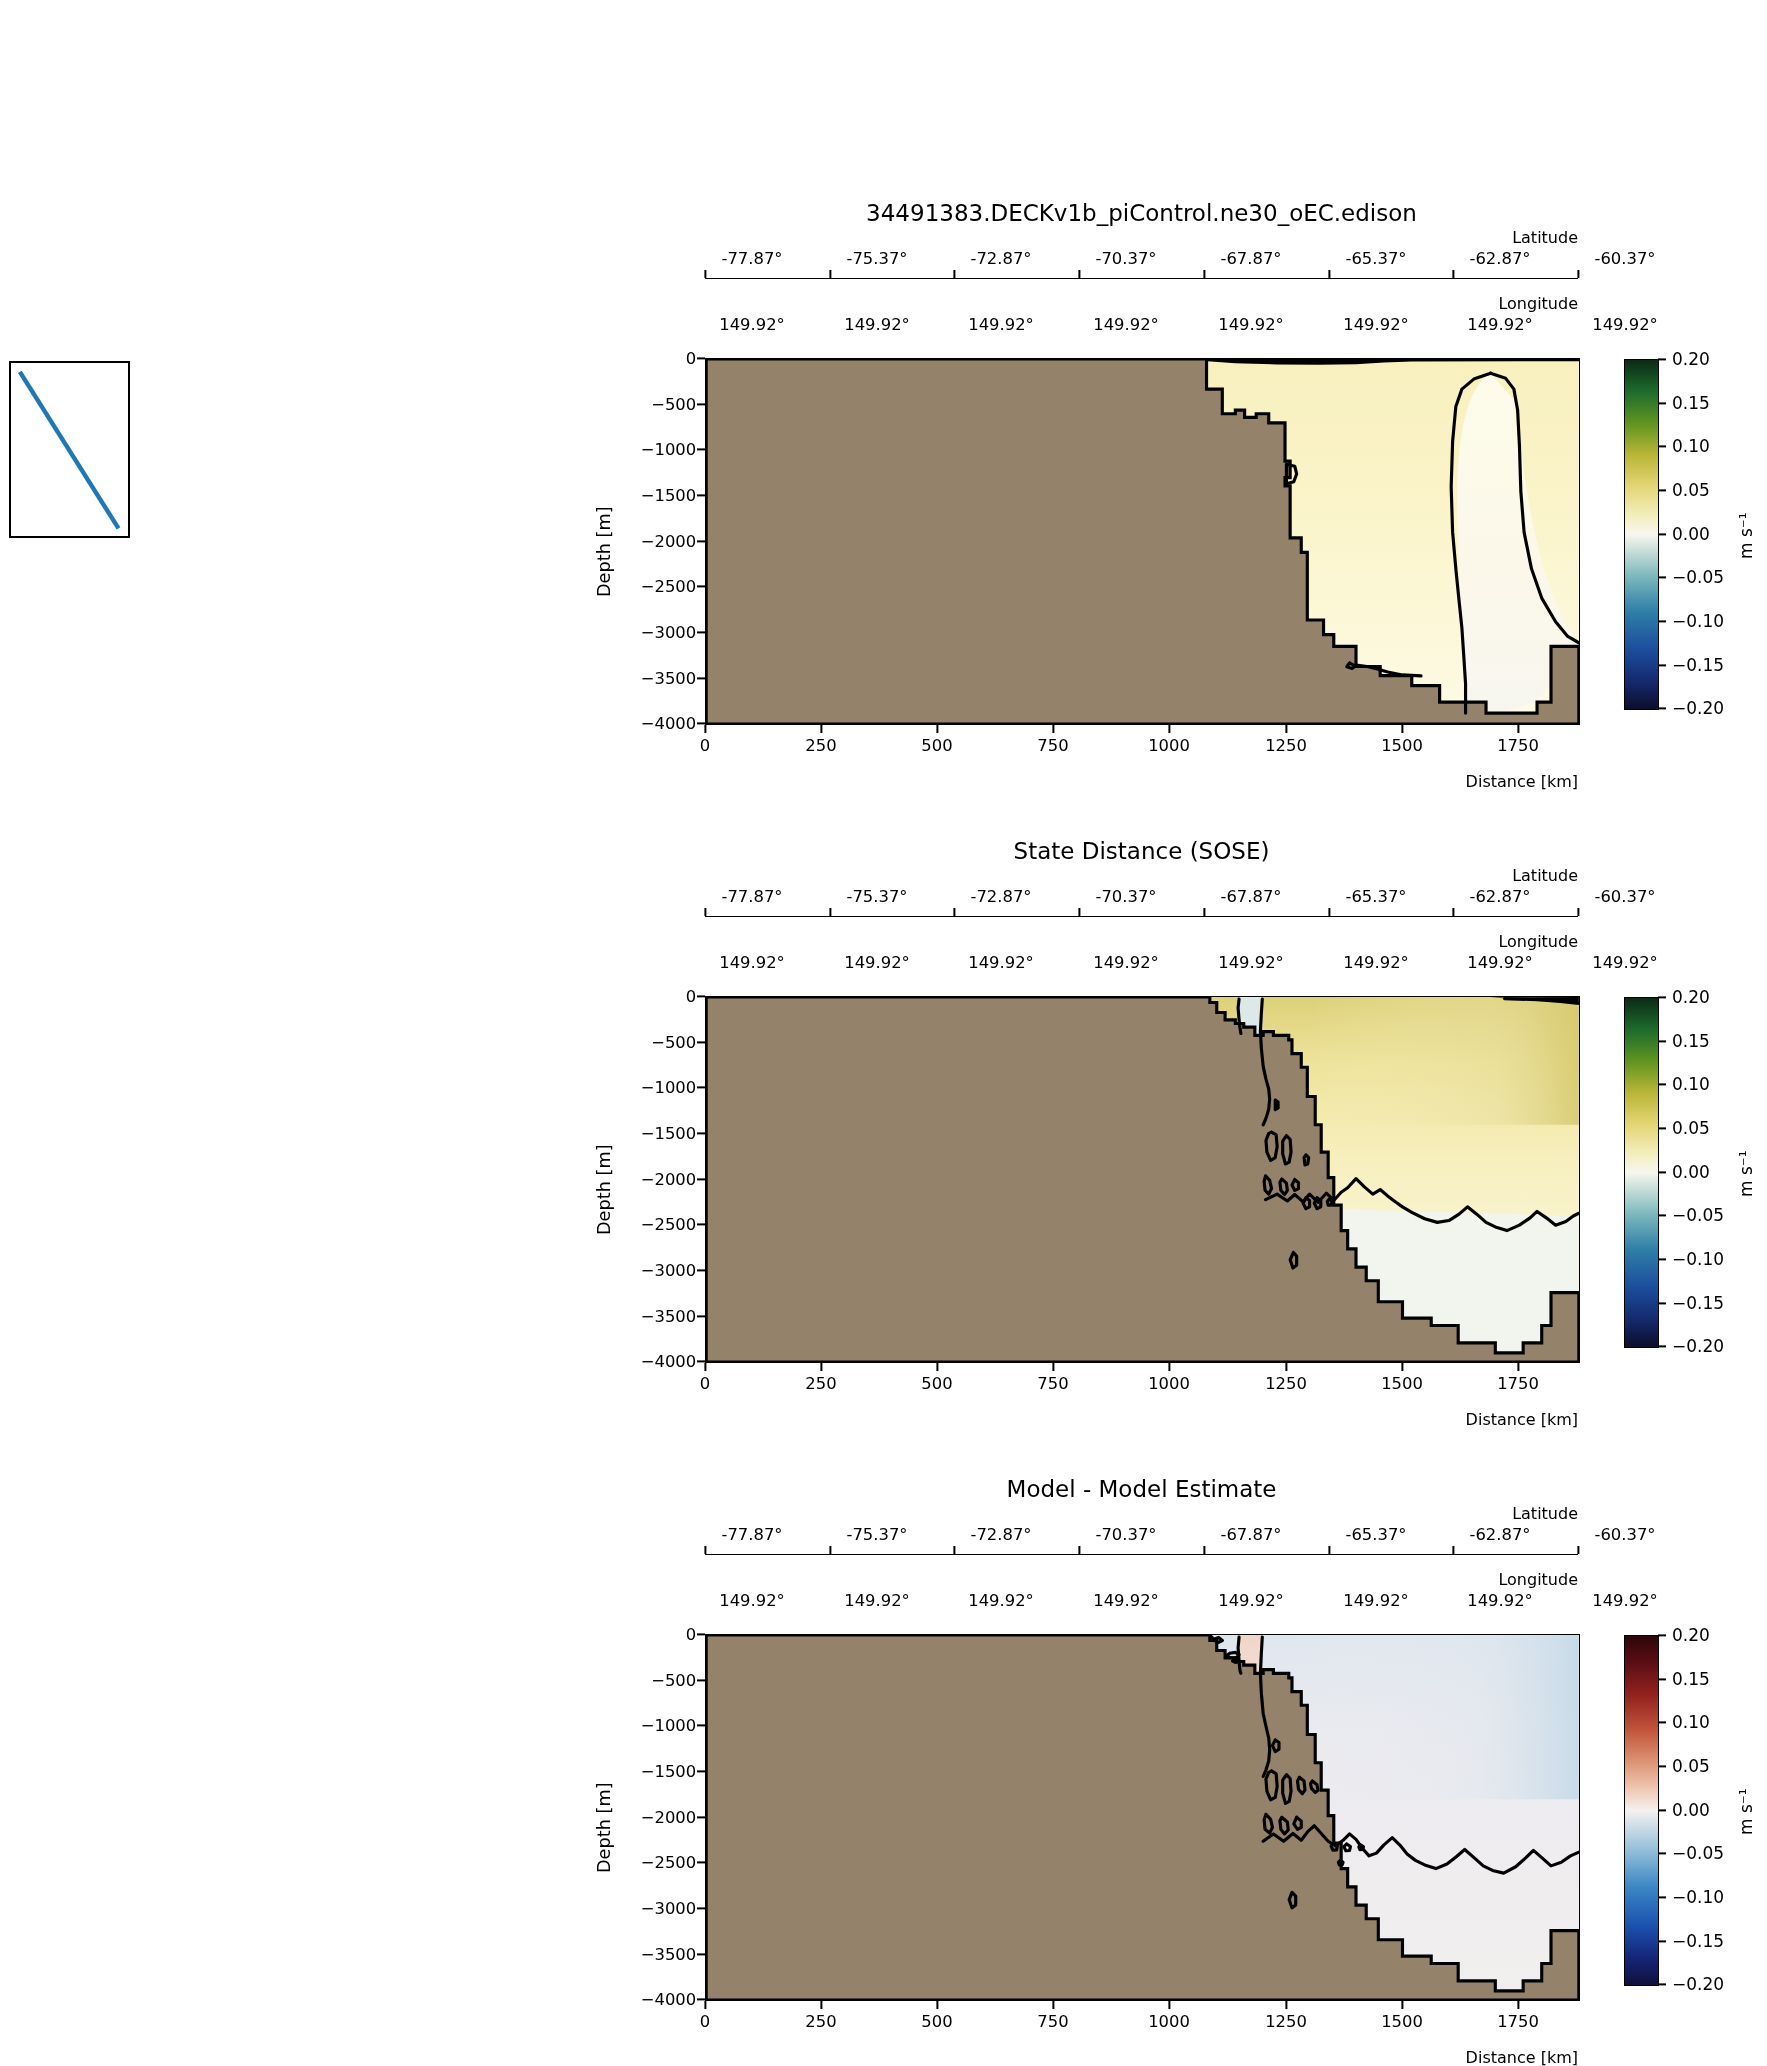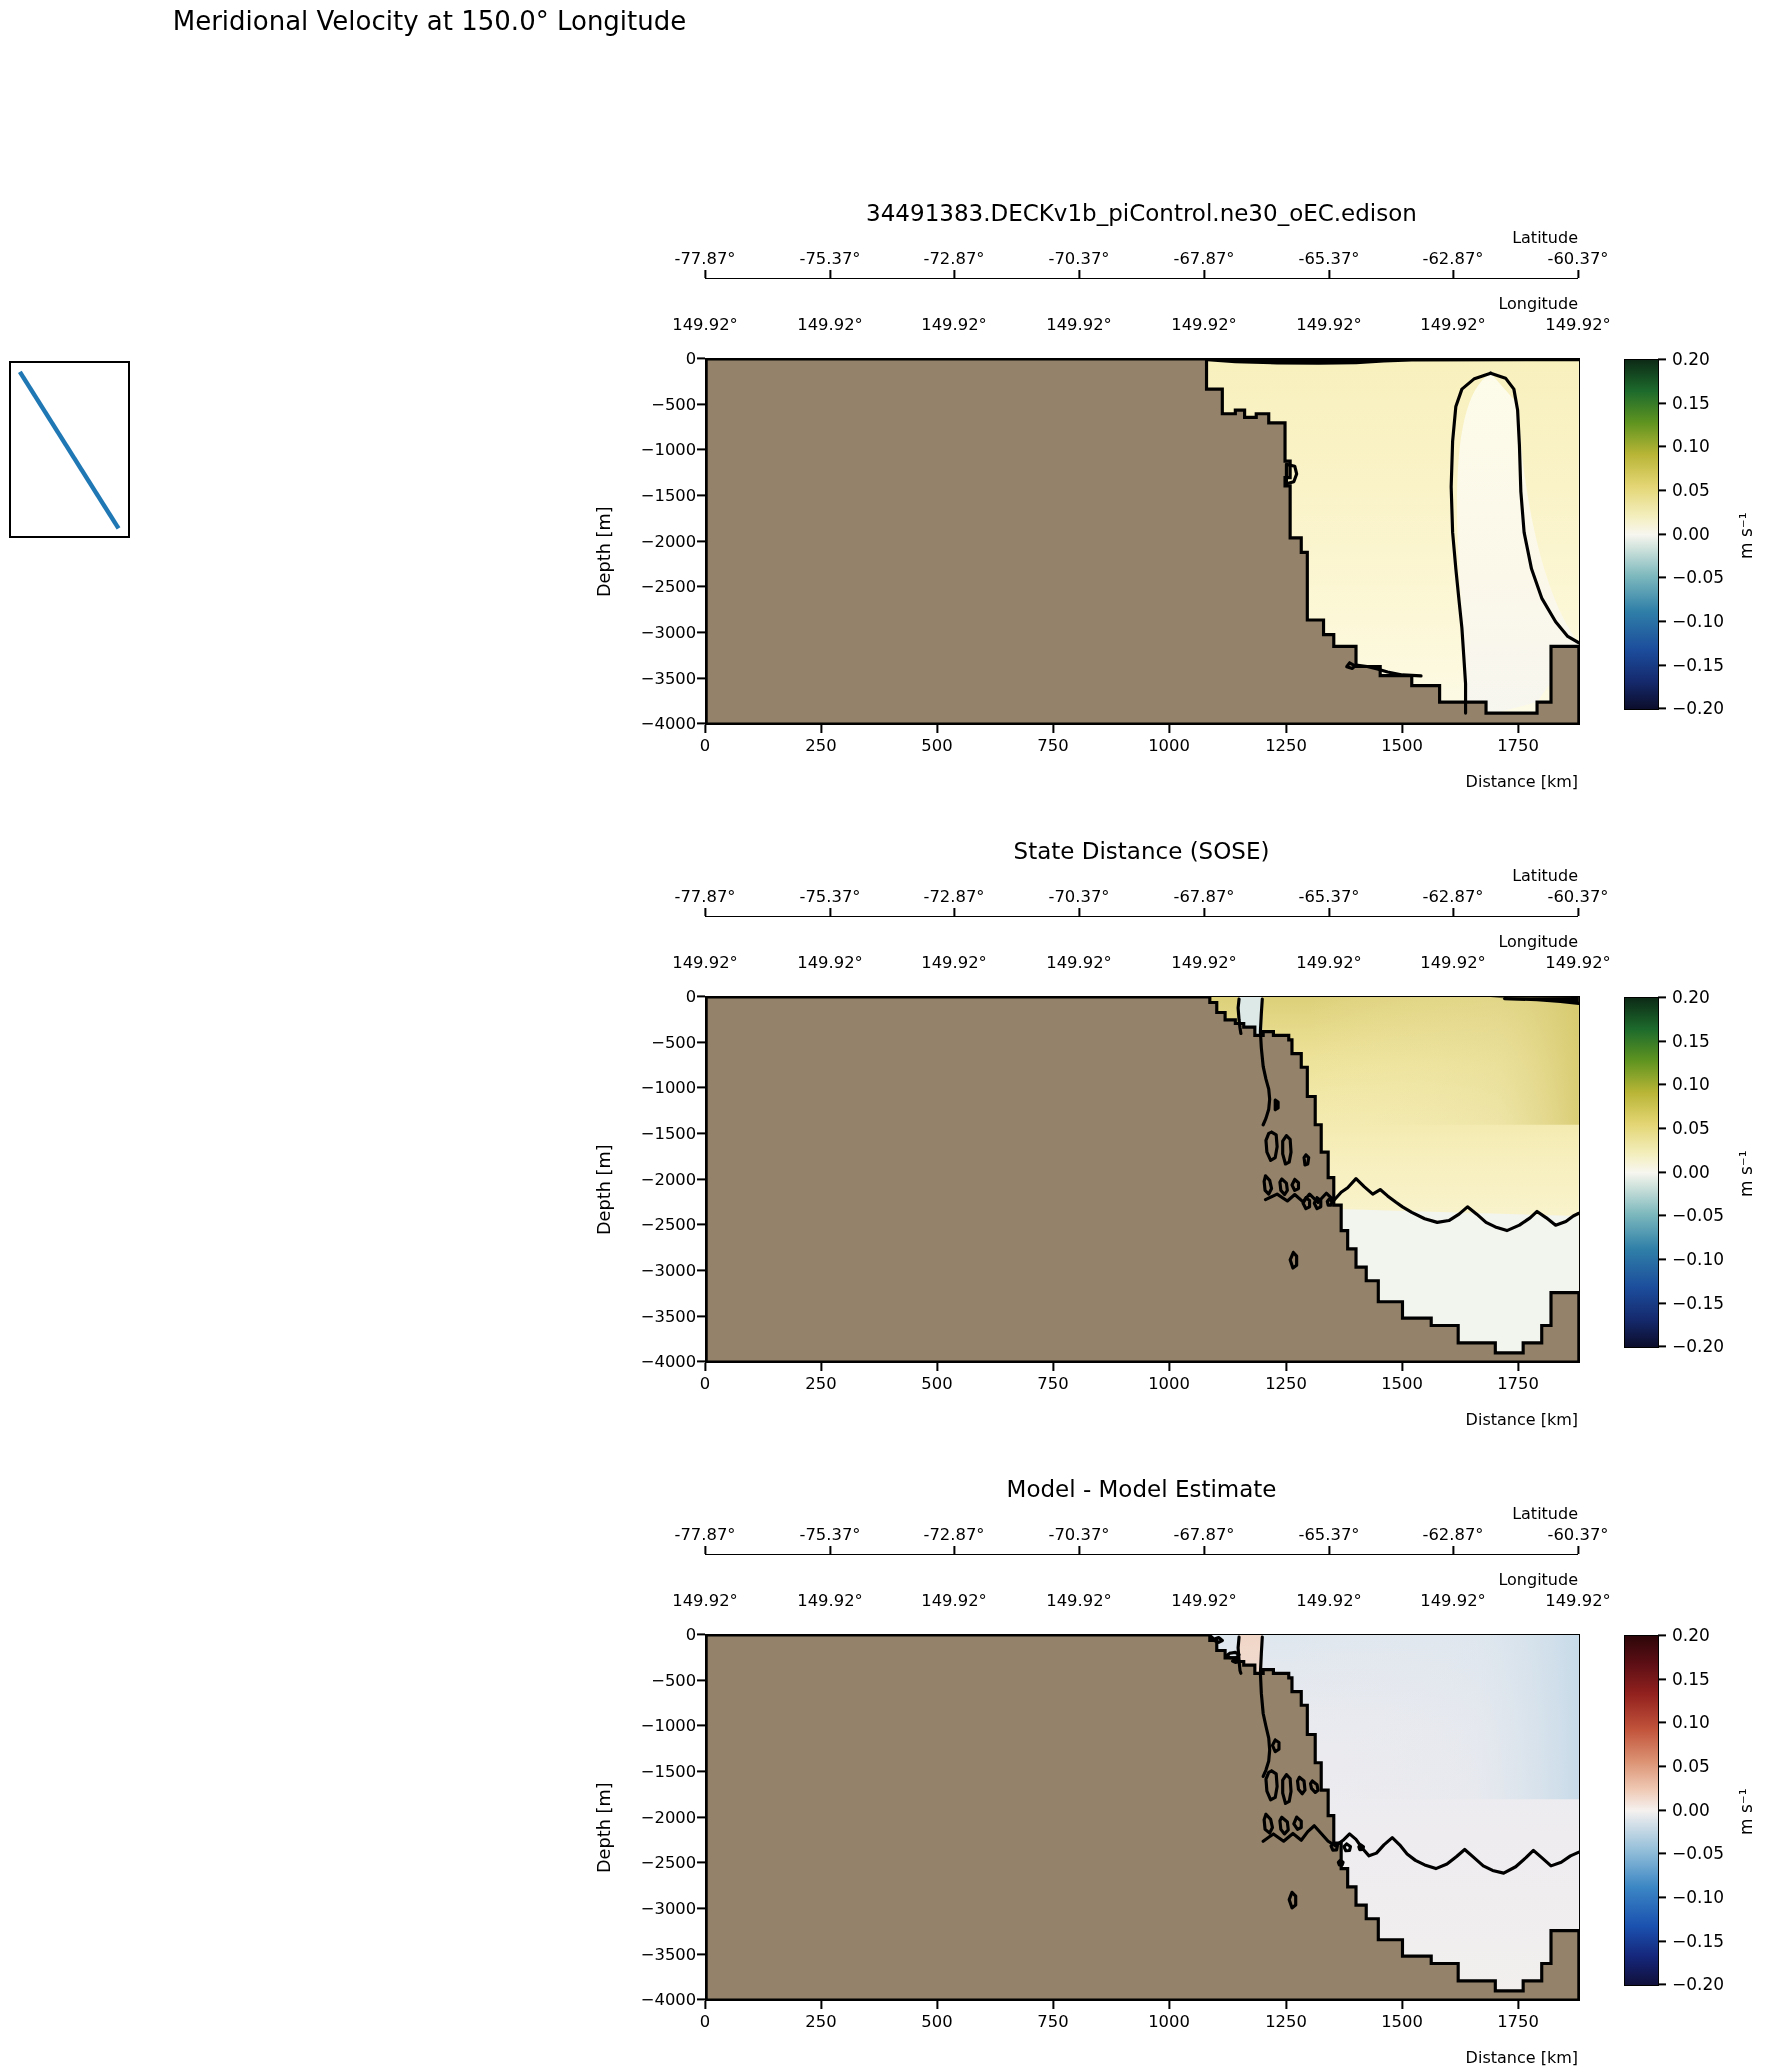--- a/index.html
+++ b/index.html
@@ -16,21 +16,21 @@
   #inset-line{position:absolute;left:0;top:0;width:100%;height:100%;}
 
   
   .panel{position:absolute;}
   .panel-title{position:absolute;left:0;width:873px;text-align:center;
                font-size:23px;top:0;white-space:nowrap;}
 
   .axlabel{position:absolute;width:873px;text-align:right;font-size:16px;}
   .ticklabelrow{position:absolute;width:873px;height:21.5px;}
   .ticklabelrow span{position:absolute;transform:translateX(-50%);
-                     font-size:16.4px;white-space:nowrap;text-align:center;}
+                     font-size:16.4px;white-space:nowrap;text-align:center;margin-left:47px;}
 
   
   .topspine{position:absolute;left:0;width:873px;height:0.6px;background:#000;}
   .topspine i{position:absolute;top:-8.2px;width:1.9px;height:8.2px;background:#000;
               transform:translateX(-0.6px);}
 
   
   .plotframe{position:absolute;left:0;width:873px;height:365px;
              border:1.9px solid #000;box-sizing:content-box;overflow:hidden;
              background:#fff;}
@@ -70,21 +70,20 @@
   .cmap-diff{background:linear-gradient(to top,
       #10103a 0%, #15267a 8%, #1b52b0 17%, #3b86c4 28%,
       #8fbcd8 38%, #d2dfe8 46%, #f5f1ef 50%,
       #efc9b4 56%, #dc9374 64%, #c2553c 73%,
       #94221f 83%, #5d0f15 92%, #2d0609 100%);}
 </style>
 </head>
 <body>
 
 <div id="suptitle">
-  <div>Meridional Velocity at 150.0° Longitude</div>
 </div>
 
 <div id="inset-box">
   <svg id="inset-line" viewBox="0 0 185 274" preserveAspectRatio="none">
     <line x1="14" y1="14" x2="170" y2="262" stroke="#1f77b4" stroke-width="7"></line>
   </svg>
 </div>
 
 <div id="panels">
     <div class="panel" style="left: 705px; top: 200px; width: 873px;">

